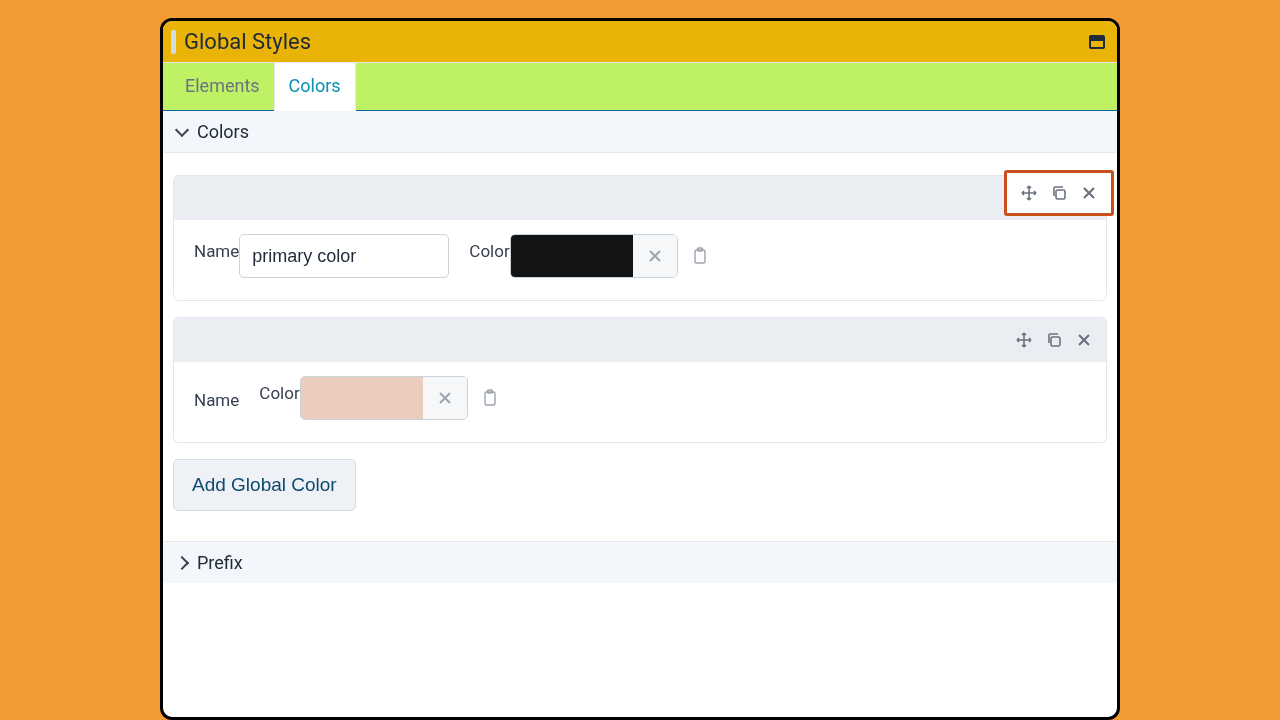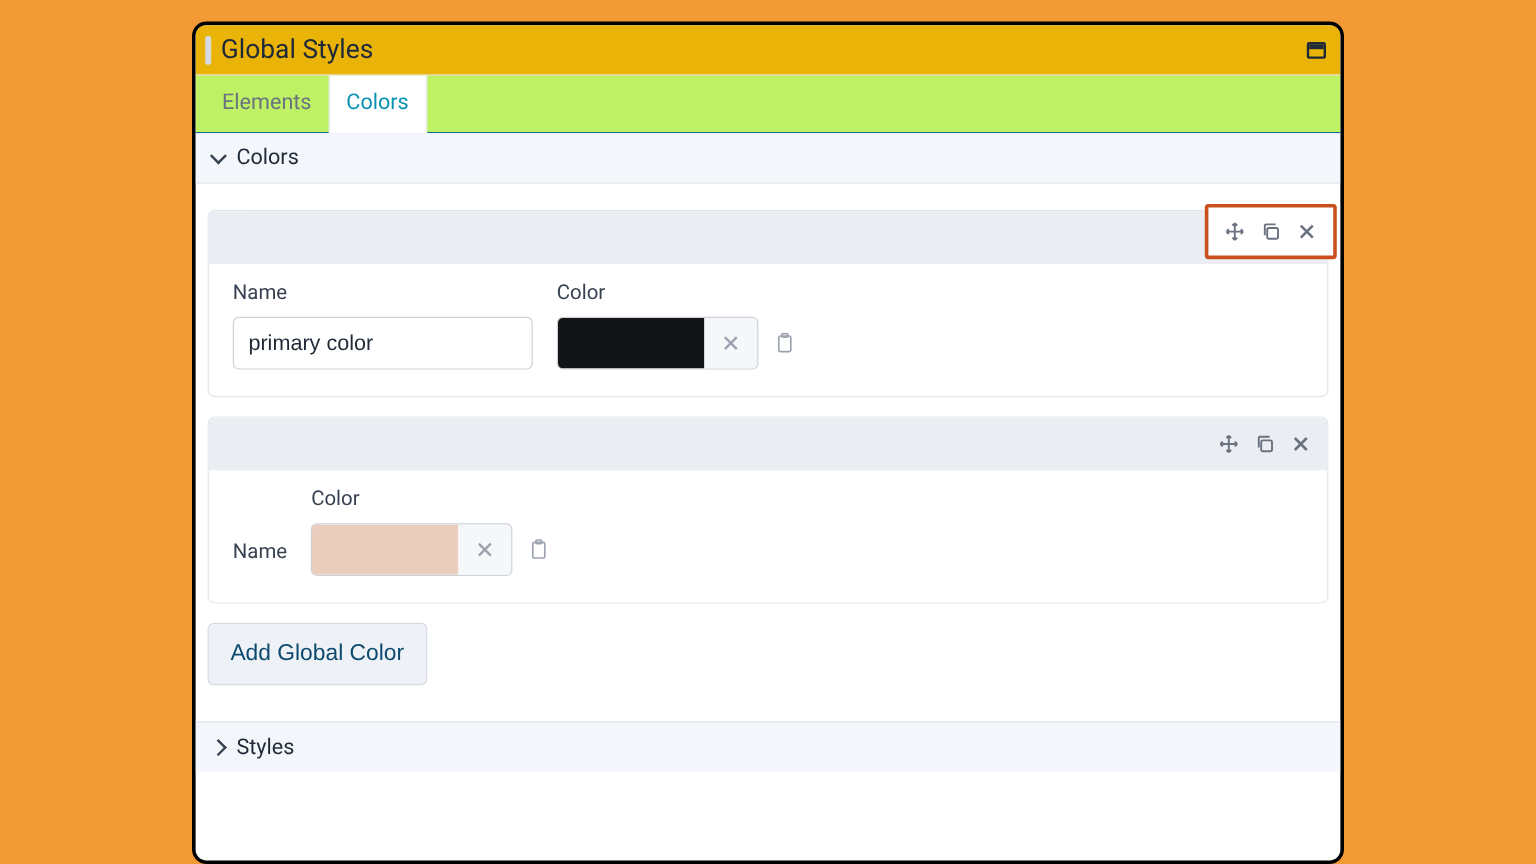--- a/index.html
+++ b/index.html
@@ -146,29 +146,30 @@
   color: #6b7280;
 }
 .card-body {
   padding: 14px 20px 22px 20px;
   display: flex;
   gap: 20px;
   align-items: flex-end;
 }
 .field {
   display: flex;
-  flex-direction: column;
+  flex-direction: row;
+  align-items: center;
 }
 .field-label {
   font-size: 17px;
   color: #374151;
   margin-bottom: 10px;
 }
 .text-input {
-  width: 250px;
+  width: 210px;
   height: 44px;
   border: 1px solid #cbd2da;
   border-radius: 5px;
   padding: 0 12px;
   font-size: 18px;
   color: #1f2937;
 }
 .color-row {
   display: flex;
   align-items: center;
@@ -317,16 +318,16 @@
           </div>
         </div>
       </div>
     </div>
 
     <button class="add-btn">Add Global Color</button>
   </div>
 
   <div class="section-header collapsed">
     <span class="chevron right"></span>
-    <span>Styles</span>
+    <span>Prefix</span>
   </div>
 
 </div>
 
 </body></html>

